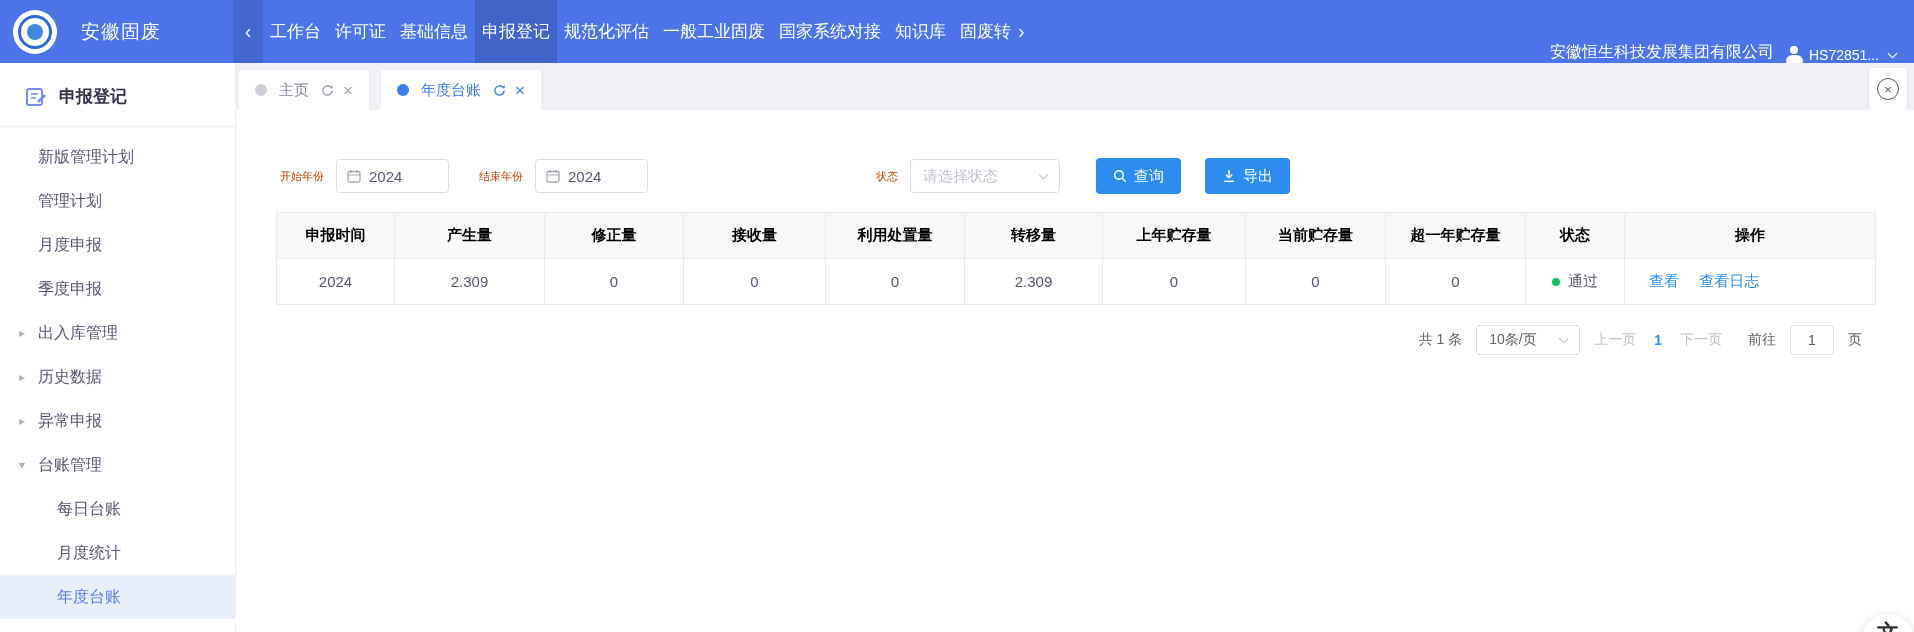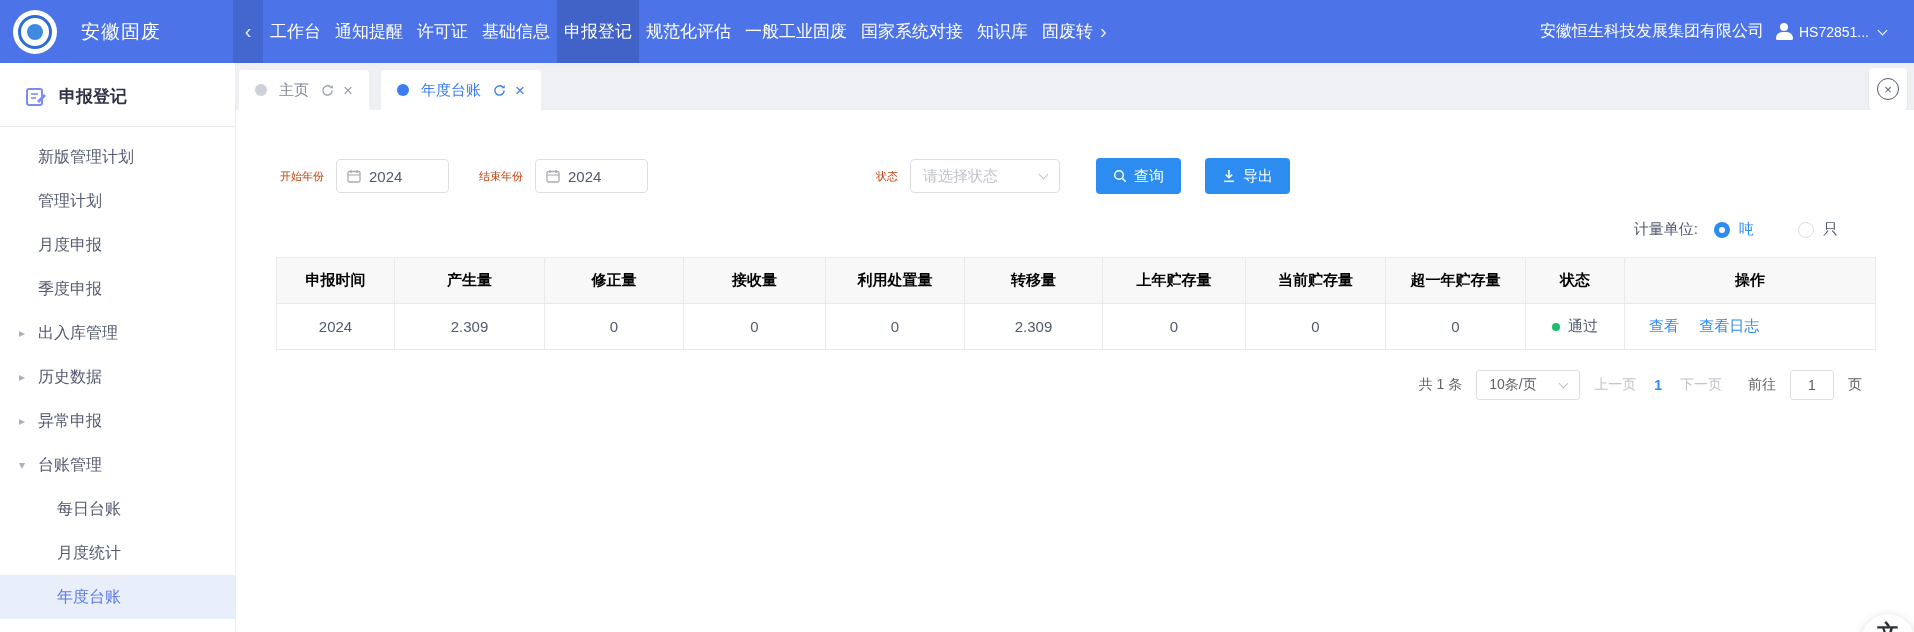--- a/index.html
+++ b/index.html
@@ -12,21 +12,21 @@
   .brand-zone { display:flex; align-items:center; width:233px; flex:0 0 auto; }
   .logo { width:44px; height:44px; border-radius:50%; background:#fff; margin-left:13px; position:relative; flex:0 0 auto; }
   .logo-ring { position:absolute; left:5px; top:5px; width:34px; height:34px; border-radius:50%; border:3px solid #2f6bd8; }
   .logo-core { position:absolute; left:14px; top:14px; width:16px; height:16px; border-radius:50%; background:#3f8ae0; }
   .brand-title { font-size:19px; margin-left:24px; letter-spacing:1px; }
   .nav-scroll { width:30px; display:flex; align-items:center; justify-content:center; background:rgba(0,0,0,.10); font-size:20px; color:#e8edff; cursor:pointer; }
   .nav-items { display:flex; align-items:stretch; }
   .nav-item { display:flex; align-items:center; padding:0 7px; font-size:17px; cursor:pointer; white-space:nowrap; }
   .nav-item.active { background:rgba(0,0,0,.14); }
   .nav-scroll-right { display:flex; align-items:center; padding:0 6px 0 0; font-size:20px; color:#e8edff; cursor:pointer; }
-  .nav-right { margin-left:auto; display:flex; align-items:center; padding-right:28px; }
+  .nav-right { margin-left:auto; display:flex; align-items:flex-end; padding-right:18px; }
   .company-name { font-size:16px; white-space:nowrap; }
   .user-wrap { display:flex; align-items:center; margin-left:12px; cursor:pointer; }
   .user-icon { position:relative; width:17px; height:17px; margin-right:6px; }
   .user-icon .head { position:absolute; left:4.5px; top:0; width:8px; height:8px; border-radius:50%; background:#fff; }
   .user-icon .body { position:absolute; left:0; top:9px; width:17px; height:8px; border-radius:8px 8px 2px 2px; background:#fff; }
   .username { font-size:14px; }
   .chev { display:inline-block; width:7px; height:7px; border-right:1.6px solid currentColor; border-bottom:1.6px solid currentColor; transform:rotate(45deg); }
   .user-chev { margin-left:10px; margin-top:-3px; color:#fff; }
 
   
@@ -108,21 +108,20 @@
     <div class="brand-zone">
       <div class="logo">
         <div class="logo-ring"></div>
         <div class="logo-core"></div>
       </div>
       <div class="brand-title">安徽固废</div>
     </div>
     <div class="nav-scroll">‹</div>
     <div class="nav-items">
       <div class="nav-item">工作台</div>
-      <div class="nav-item">通知提醒</div>
       <div class="nav-item">许可证</div>
       <div class="nav-item">基础信息</div>
       <div class="nav-item active">申报登记</div>
       <div class="nav-item">规范化评估</div>
       <div class="nav-item">一般工业固废</div>
       <div class="nav-item">国家系统对接</div>
       <div class="nav-item">知识库</div>
       <div class="nav-item">固废转</div>
     </div>
     <div class="nav-scroll-right">›</div>
@@ -265,27 +264,20 @@
       <div class="btn" style="margin-left:24px;">
         <svg width="14" height="14" viewBox="0 0 14 14">
             <line x1="7" y1="1" x2="7" y2="8.5" class="mono-dl"></line>
             <polyline points="3.8,5.6 7,8.8 10.2,5.6" class="mono-dl"></polyline>
             <line x1="2.2" y1="12.3" x2="11.8" y2="12.3" class="mono-dl"></line>
           </svg>
         <span>导出</span>
       </div>
     </div>
 
-    <div class="unit-row">
-      <span>计量单位:</span>
-      <span class="radio on" style="margin-left:16px;"></span>
-      <span class="radio-label-on">吨</span>
-      <span class="radio off" style="margin-left:44px;"></span>
-      <span class="radio-label-off">只</span>
-    </div>
 
     <table class="grid">
       <colgroup>
         <col style="width:118px">
           <col style="width:150px">
           <col style="width:139px">
           <col style="width:142px">
         <col style="width:139px">
           <col style="width:138px">
           <col style="width:143px">

